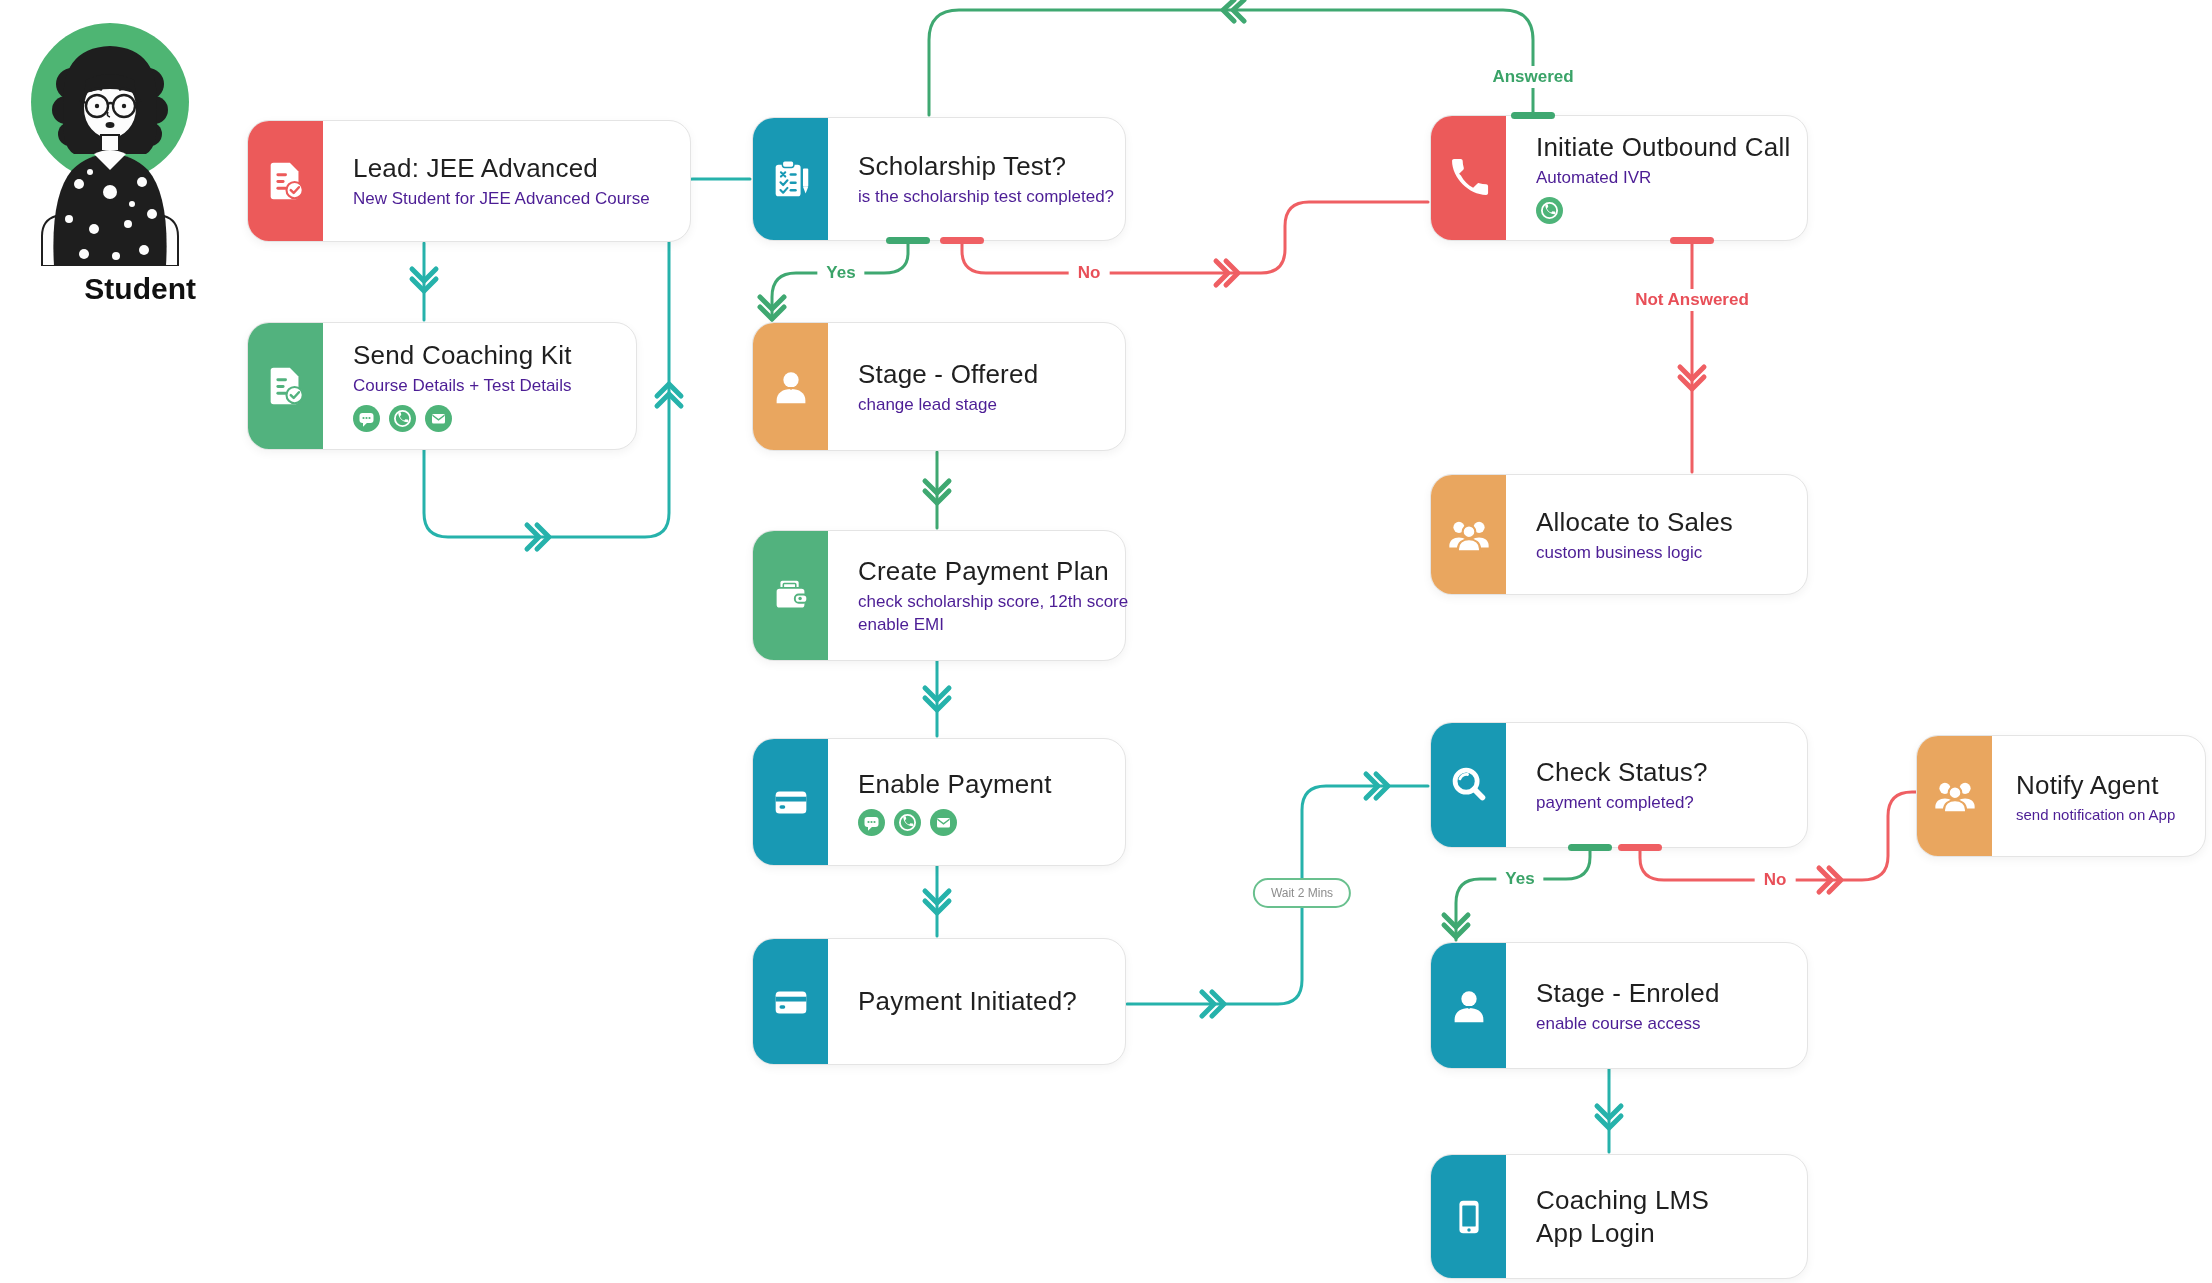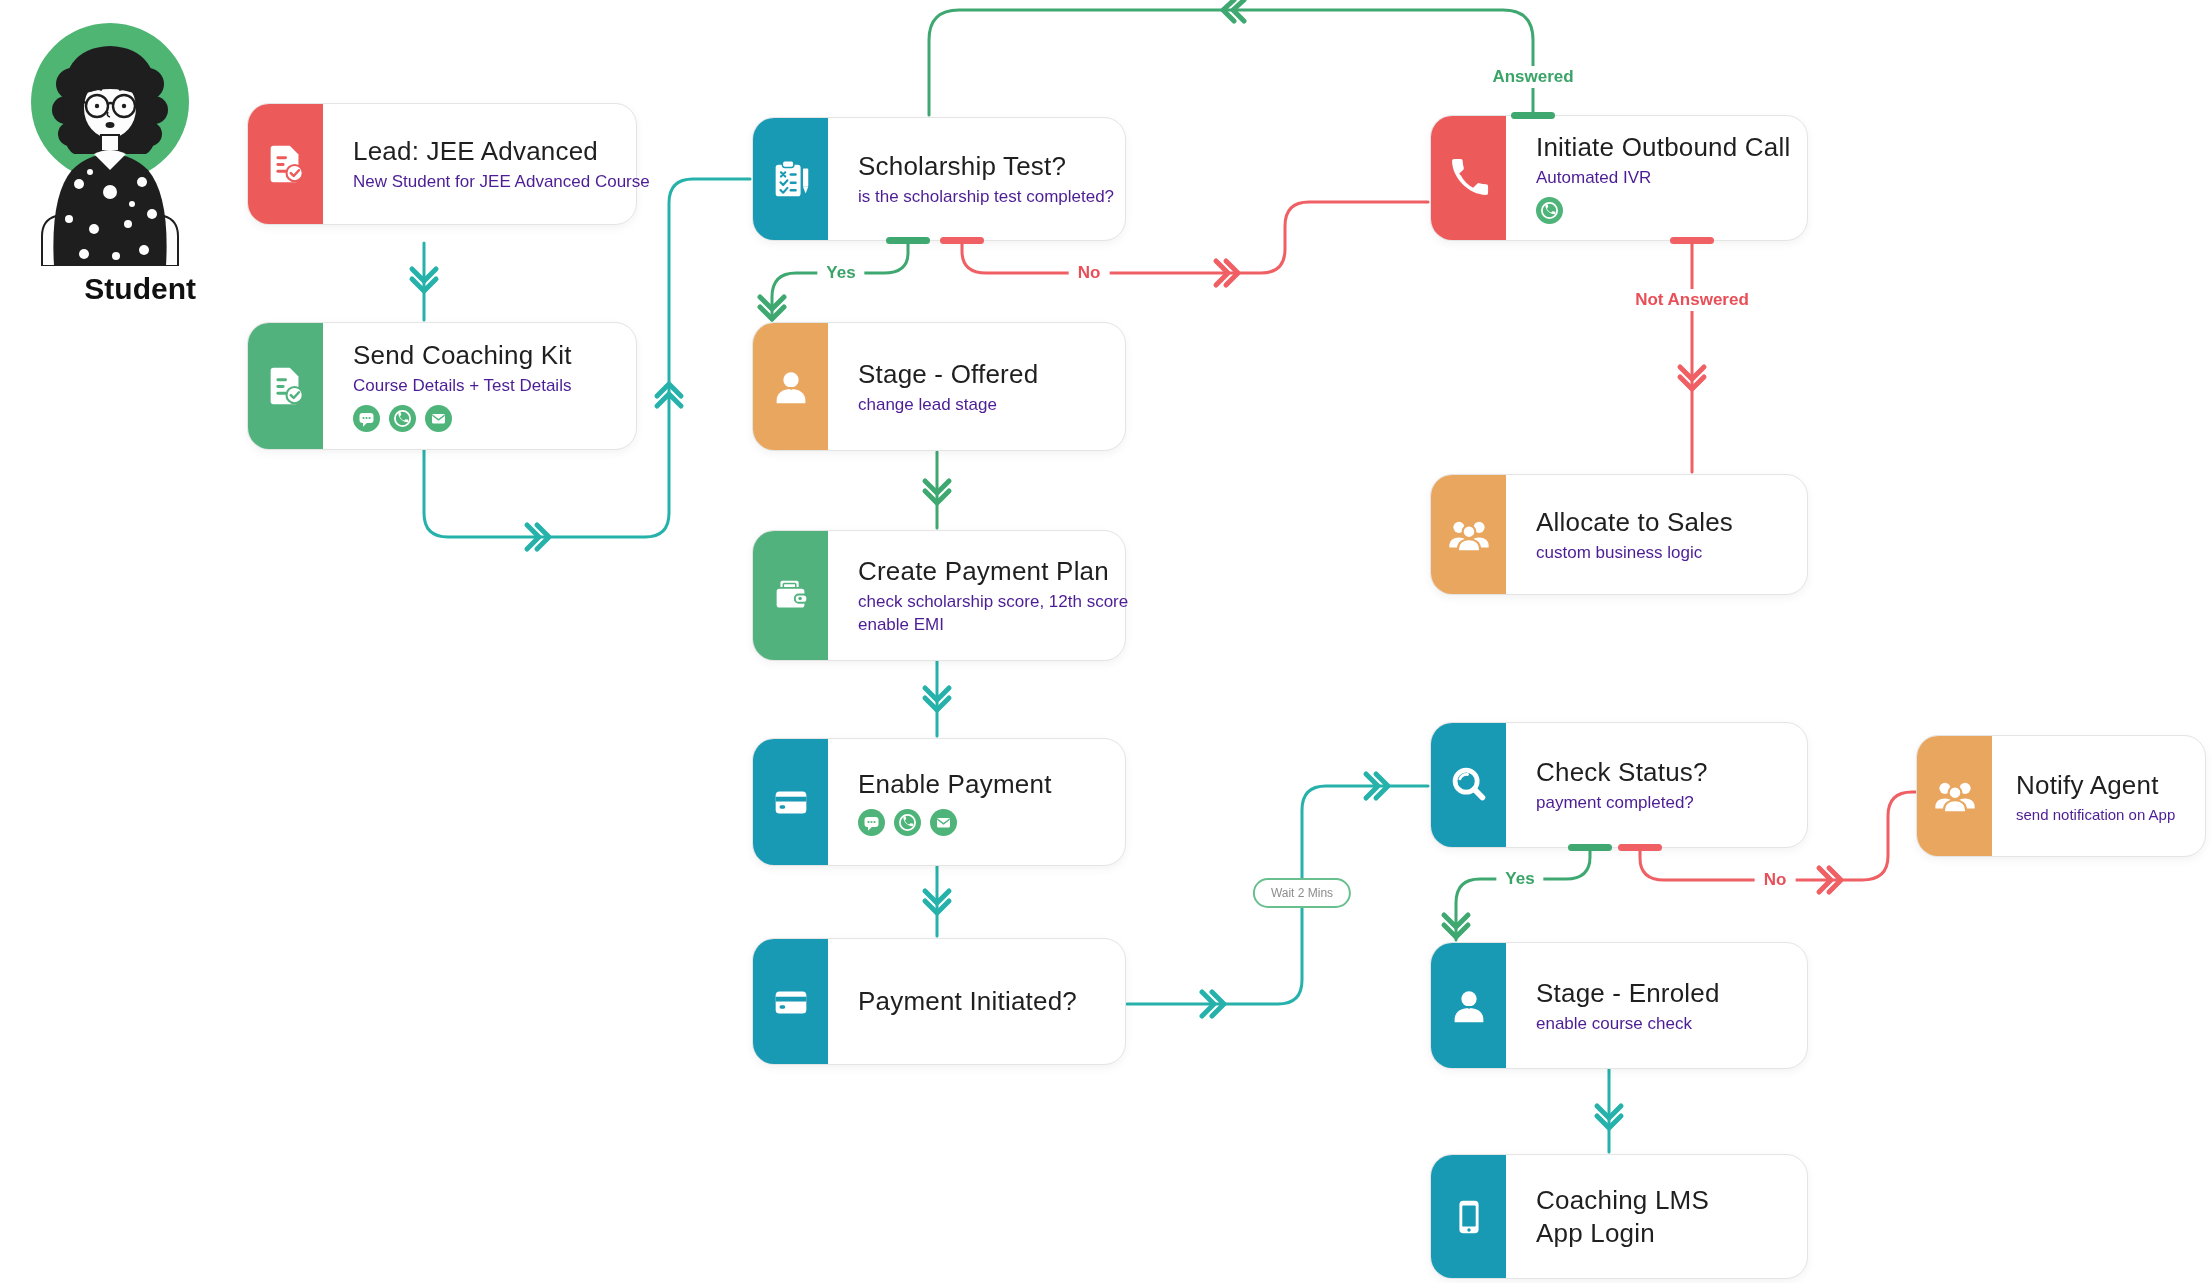--- a/index.html
+++ b/index.html
@@ -134,21 +134,21 @@
           <circle cx="60" cy="240" r="5"></circle>
           <circle cx="92" cy="242" r="4"></circle>
         <circle cx="120" cy="236" r="5"></circle>
           <circle cx="66" cy="158" r="3"></circle>
           <circle cx="108" cy="190" r="3"></circle>
       </g>
     </svg>
     <div class="persona-label">Student</div>
   </div>
 
-  <div class="card" style="left:247px;top:103px;width:390px;height:122px">
+  <div class="card" style="left:247px;top:120px;width:444px;height:122px">
     <div class="panel p-red">
       <svg width="46" height="46" viewBox="0 0 48 48">
         <path d="M11 5h17l9 9v26a3 3 0 0 1-3 3H11a3 3 0 0 1-3-3V8a3 3 0 0 1 3-3z" fill="#fff"></path>
         <rect x="14" y="16" width="11" height="3" rx="1.5" fill="#ec5a5a"></rect>
         <rect x="14" y="23" width="8.5" height="3" rx="1.5" fill="#ec5a5a"></rect>
         <rect x="14" y="30" width="11" height="3" rx="1.5" fill="#ec5a5a"></rect>
         <circle cx="33" cy="33.5" r="8.5" fill="#fff" stroke="#ec5a5a" stroke-width="2.2"></circle>
         <path d="M29 33.5 l3 3 5.5-6" stroke="#ec5a5a" stroke-width="2.6" fill="none" stroke-linecap="round" stroke-linejoin="round"></path>
       </svg>
     </div>
@@ -370,21 +370,21 @@
   <div class="card" style="left:1430px;top:942px;width:378px;height:127px">
     <div class="panel p-teal">
       <svg width="46" height="46" viewBox="0 0 48 48">
         <circle cx="24" cy="16.5" r="8" fill="#fff"></circle>
         <path d="M9 41 v-3 c0-8 6.5-12 15-12 s15 4 15 12 v3 z" fill="#fff"></path>
         <path d="M24 27 l-4 -3 h8 z" fill="#1899b4"></path>
       </svg>
     </div>
     <div class="cbody">
       <div class="title">Stage - Enroled</div>
-      <div class="sub">enable course check</div>
+      <div class="sub">enable course access</div>
     </div>
   </div>
 
   <div class="card" style="left:1430px;top:1154px;width:378px;height:125px">
     <div class="panel p-teal">
       <svg width="46" height="46" viewBox="0 0 48 48">
         <rect x="14" y="7" width="20" height="34" rx="4" fill="#fff"></rect>
         <rect x="17" y="12" width="14" height="22" rx="1" fill="#1899b4"></rect>
         <circle cx="24" cy="37.5" r="1.8" fill="#1899b4"></circle>
       </svg>

